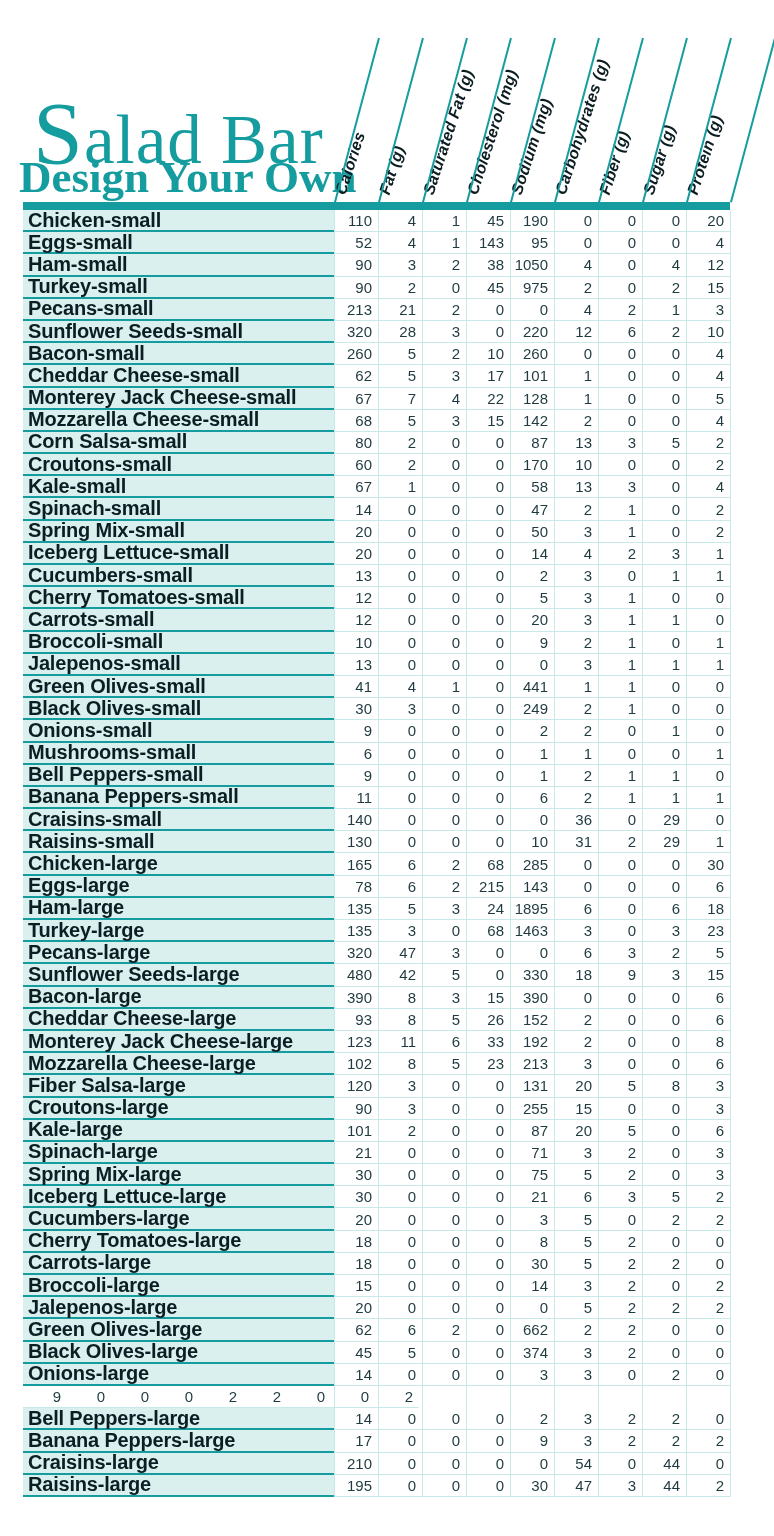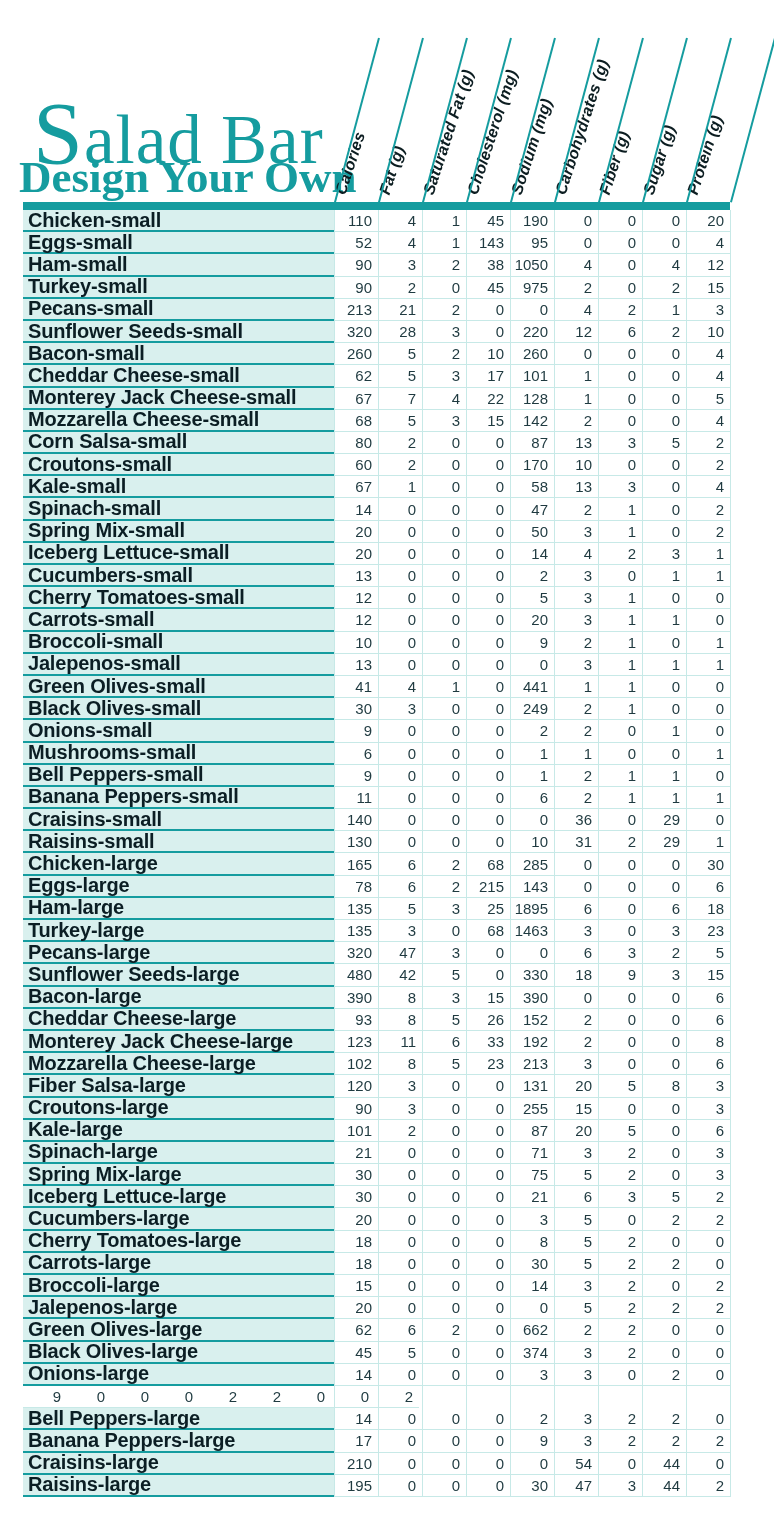--- a/index.html
+++ b/index.html
@@ -450,21 +450,21 @@
         <div class="cell-num">0</div>
         <div class="cell-num">0</div>
         <div class="cell-num">0</div>
         <div class="cell-num">6</div>
       </div>
       <div class="row">
         <div class="cell-label">Ham-large</div>
         <div class="cell-num">135</div>
         <div class="cell-num">5</div>
         <div class="cell-num">3</div>
-        <div class="cell-num">25</div>
+        <div class="cell-num">24</div>
         <div class="cell-num">1895</div>
         <div class="cell-num">6</div>
         <div class="cell-num">0</div>
         <div class="cell-num">6</div>
         <div class="cell-num">18</div>
       </div>
       <div class="row">
         <div class="cell-label">Turkey-large</div>
         <div class="cell-num">135</div>
         <div class="cell-num">3</div>

